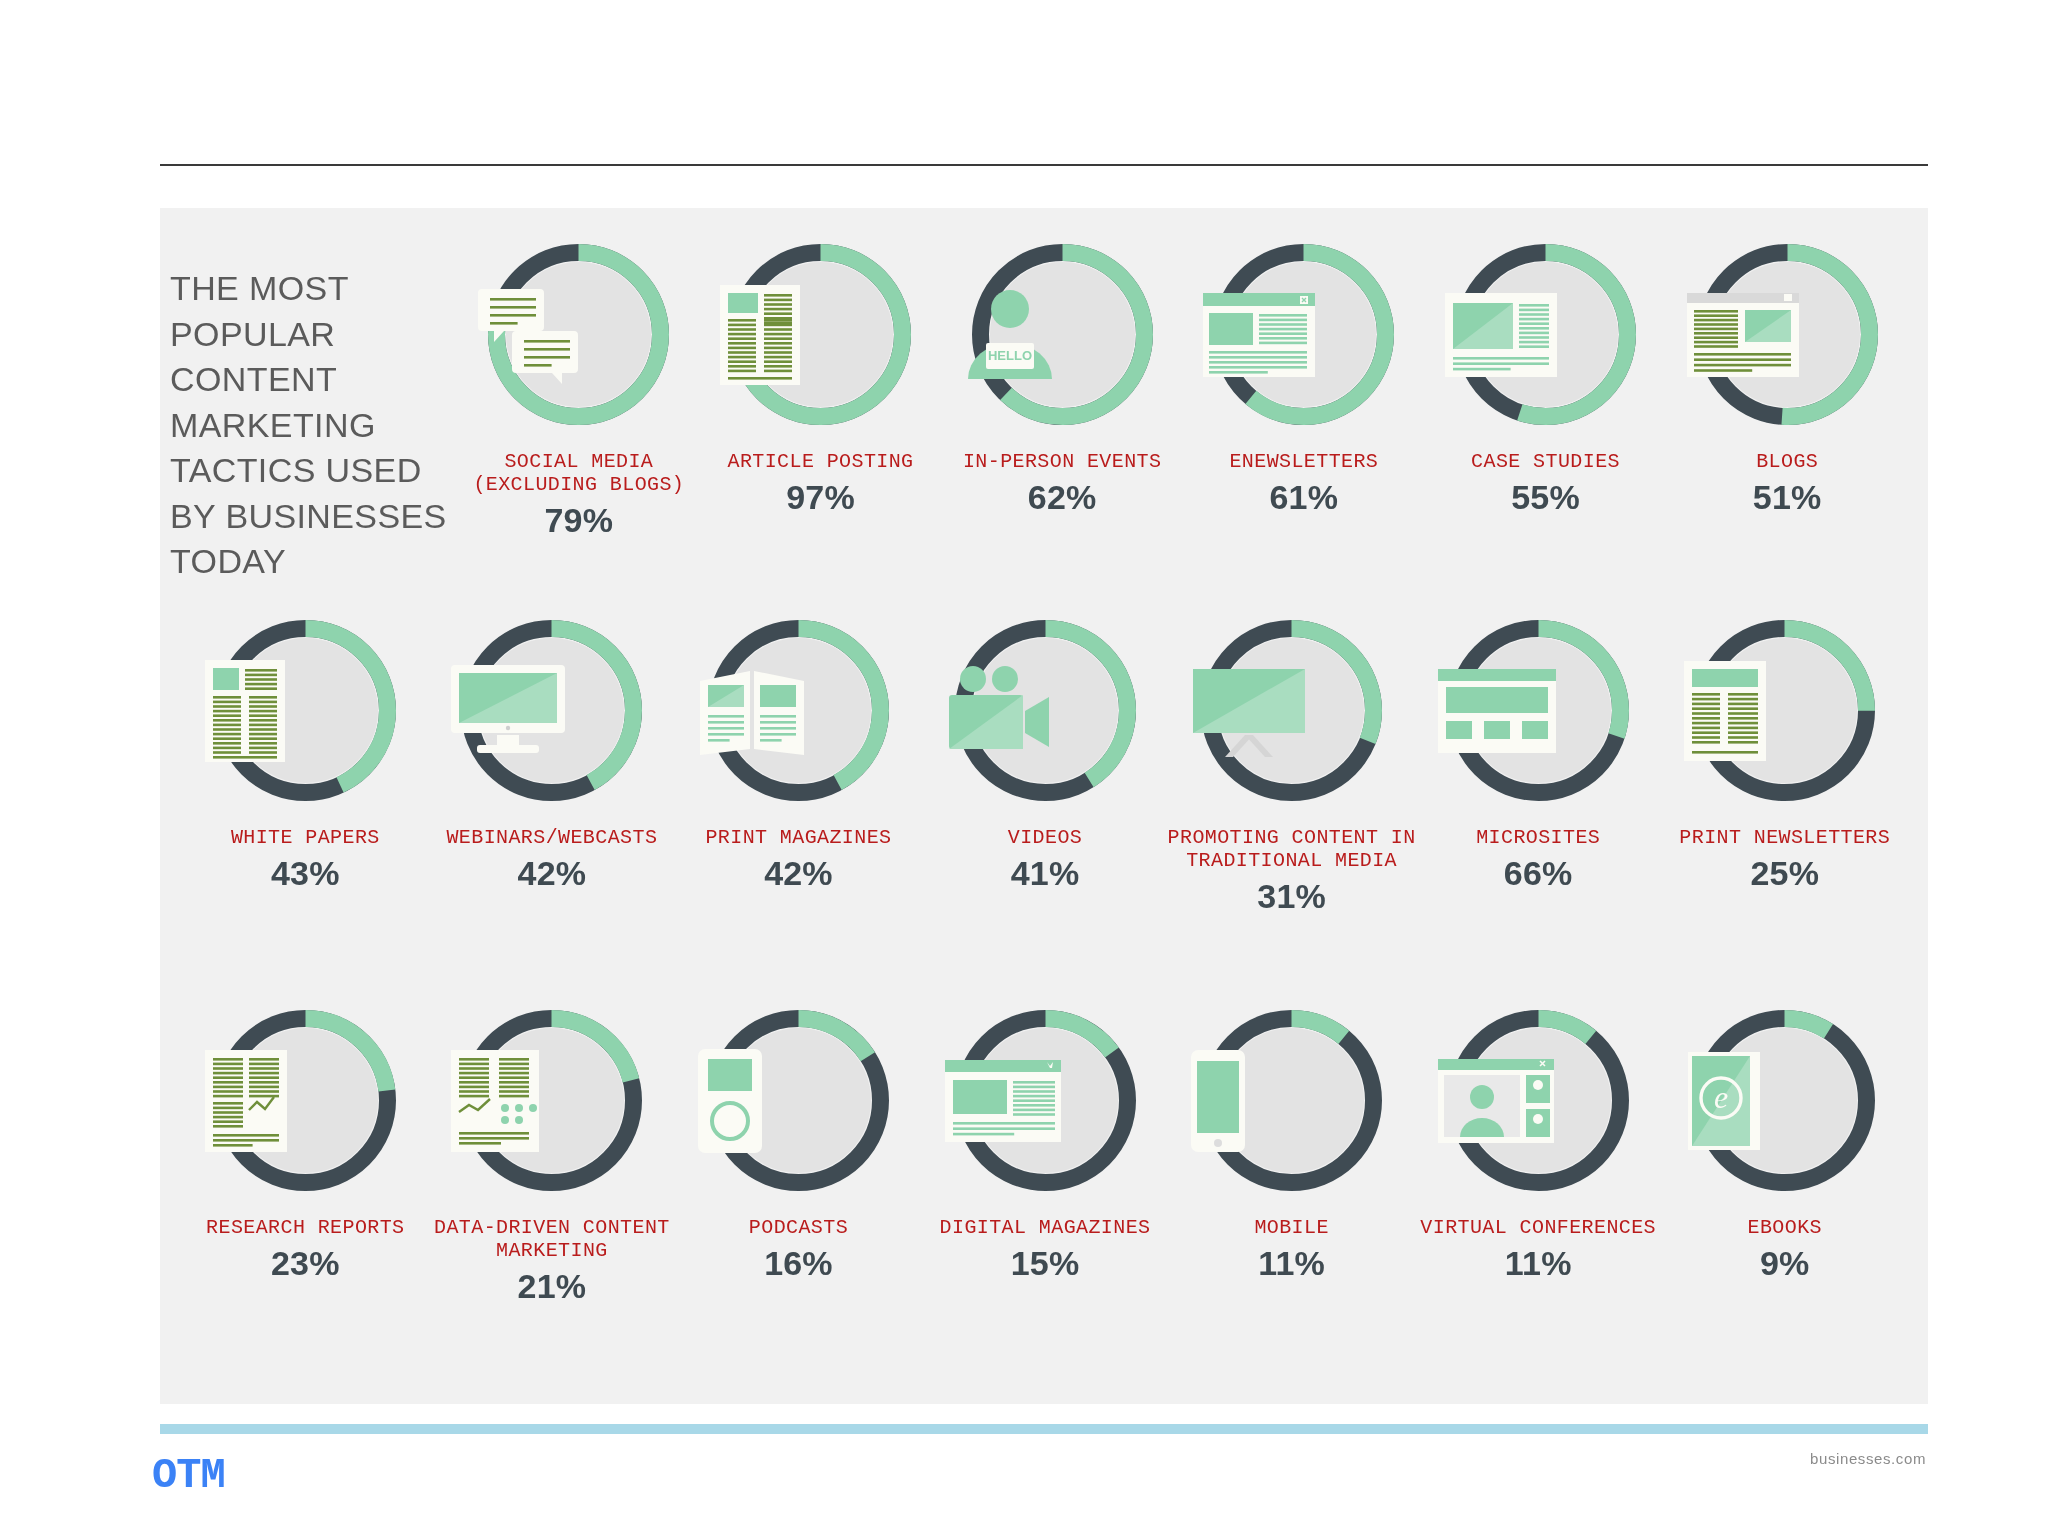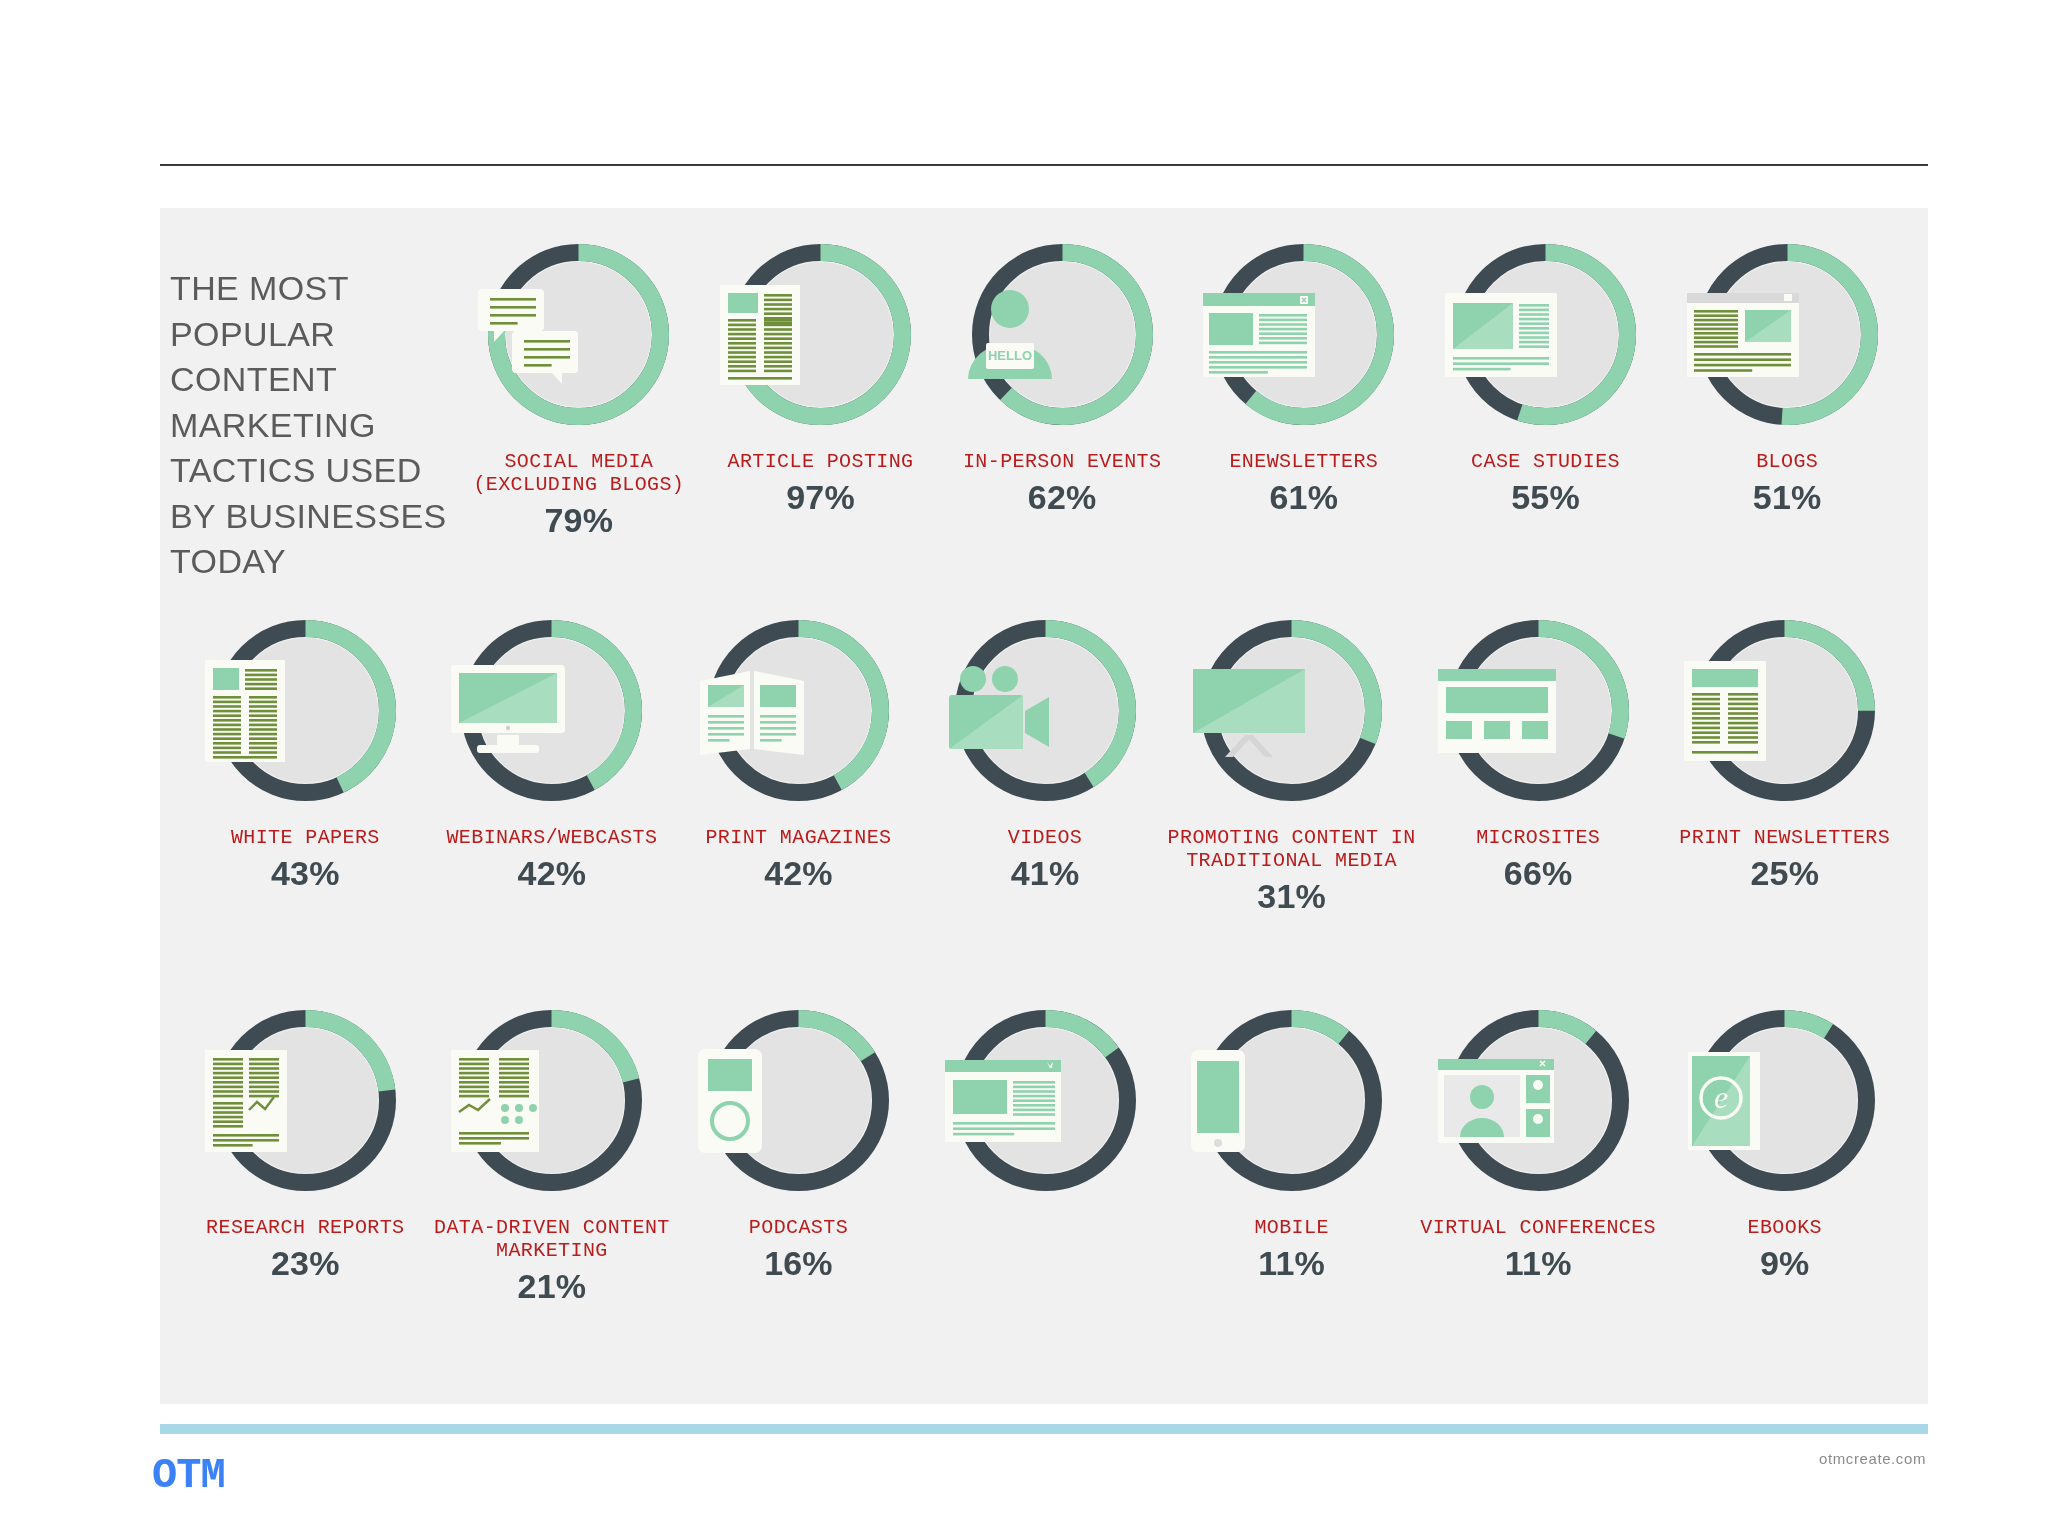--- a/index.html
+++ b/index.html
@@ -711,20 +711,24 @@
                 <rect x="70" y="41.4" width="42" height="2.6" fill="#8ed3ad"></rect>
                 <rect x="70" y="46" width="42" height="2.6" fill="#8ed3ad"></rect>
                 <rect x="70" y="50.599999999999994" width="42" height="2.6" fill="#8ed3ad"></rect>
                 <rect x="70" y="55.199999999999996" width="42" height="2.6" fill="#8ed3ad"></rect>
       <rect x="10" y="64" width="102" height="2.6" fill="#8ed3ad"></rect>
                 <rect x="10" y="69.4" width="102" height="2.6" fill="#8ed3ad"></rect>
                 <rect x="10" y="74.8" width="61.199999999999996" height="2.6" fill="#8ed3ad"></rect>
     </svg>
             </div>
           </div>
+          <div class="caption">
+            <span class="cap-label">DIGITAL MAGAZINES</span>
+            <span class="cap-value">15%</span>
+          </div>
         </div>
         <div class="cell">
           <div class="donut-wrap">
   <svg class="donut" viewBox="0 0 205 205">
     <circle cx="102.5" cy="102.5" r="72.5" fill="#e3e3e3"></circle>
     <circle cx="102.5" cy="102.5" r="82" fill="none" stroke="#3f4b53" stroke-width="17"></circle>
     <circle cx="102.5" cy="102.5" r="82" fill="none" stroke="#8ed3ad" stroke-width="17" stroke-dasharray="56.67433147075986 458.5468637179662" stroke-dashoffset="0" transform="rotate(-90 102.5 102.5)"></circle>
   </svg>
             <div class="donut-icon">
     <svg width="58" height="106" viewBox="0 0 58 106">
@@ -787,15 +791,15 @@
             <span class="cap-label">EBOOKS</span>
             <span class="cap-value">9%</span>
           </div>
         </div>
       </div>
 
   </div>
 
   <div class="footer-rule"></div>
   <div class="logo">OTM</div>
-  <div class="site">otmcreate.com</div>
+  <div class="site">businesses.com</div>
 
 </div>
 
 </body></html>

